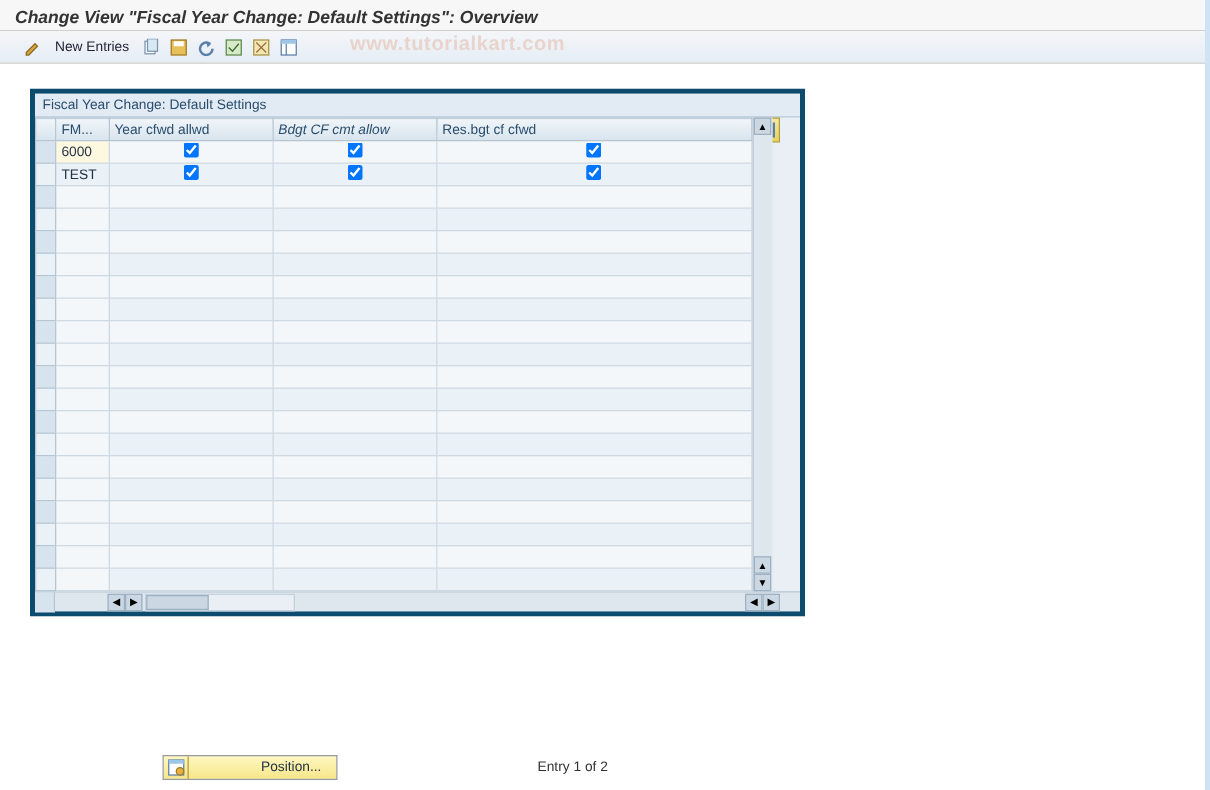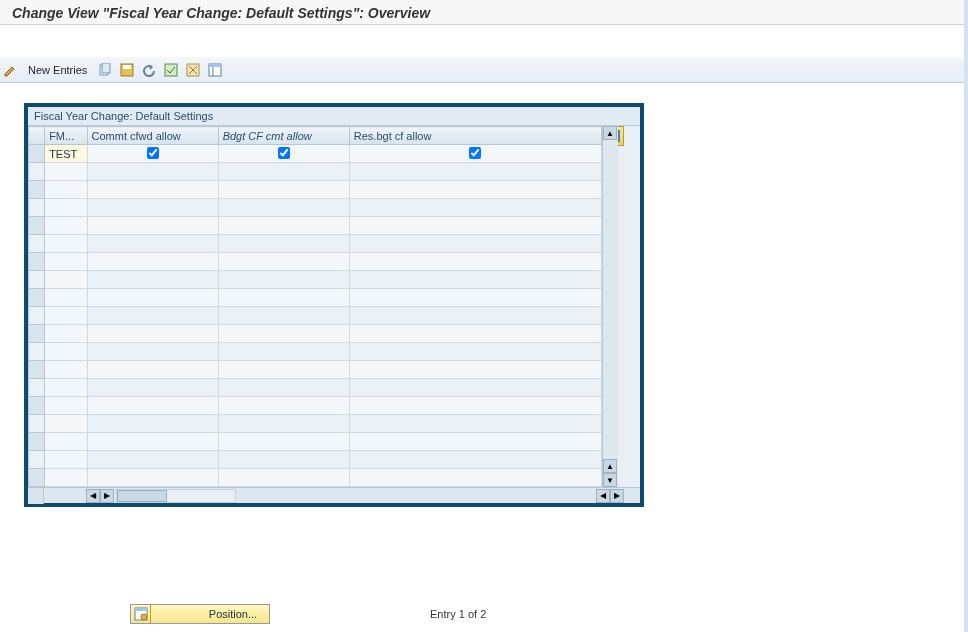--- a/index.html
+++ b/index.html
@@ -18,28 +18,27 @@
   .title-bar {
     padding: 5px 12px 3px 12px;
     font-style: italic;
     font-weight: bold;
     font-size: 14px;
     color: #333;
     border-bottom: 1px solid #d0d0d0;
     background: #f7f7f7;
   }
   .toolbar {
-    padding: 3px 0;
+    padding: 3px 16px;
     border-bottom: 1px solid #ccc;
     background: linear-gradient(#f4f6f9,#e5edf5);
     display: flex;
     align-items: center;
     height: 26px;
     position: relative;
-    margin-top: 32px;
   }
   .toolbar .tb-btn {
     width: 20px; height: 18px;
     display: inline-flex;
     align-items: center;
     justify-content: center;
     margin-right: 2px;
     cursor: pointer;
   }
   .toolbar .new-entries {
@@ -258,37 +257,45 @@
         <line x1="11" y1="3" x2="3" y2="11" stroke="#a07030"></line>
       </svg>
   </span>
   <span class="tb-btn">
     <svg width="14" height="14">
         <rect x="1" y="1" width="12" height="12" fill="#fff" stroke="#5b7fa8"></rect>
         <rect x="1" y="1" width="12" height="3" fill="#9dc6e8"></rect>
         <line x1="5" y1="4" x2="5" y2="13" stroke="#5b7fa8"></line>
       </svg>
   </span>
+  <span class="watermark">www.tutorialkart.com</span>
 </div>
 
 <div class="content">
   <div class="panel">
     <div class="panel-title">Fiscal Year Change: Default Settings</div>
     <div class="grid-wrap">
       <table class="grid">
         <thead>
           <tr>
             <th class="col-sel"></th>
             <th class="col-fm">FM...</th>
-            <th class="col-c1">Commt cfwd allow</th>
+            <th class="col-c1">Year cfwd allwd</th>
             <th class="col-c2">Bdgt CF cmt allow</th>
-            <th class="col-c3">Res.bgt cf allow</th>
+            <th class="col-c3">Res.bgt cf cfwd</th>
           </tr>
         </thead>
         <tbody id="grid-body">
+            <tr>
+              <td class="sel-cell"></td>
+              <td class="fm-cell">6000</td>
+              <td><input type="checkbox" checked="" style=""></td>
+              <td><input type="checkbox" checked="" style=""></td>
+              <td><input type="checkbox" checked="" style=""></td>
+            </tr>
             <tr>
               <td class="sel-cell"></td>
               <td class="fm-cell">TEST</td>
               <td><input type="checkbox" checked="" style=""></td>
               <td><input type="checkbox" checked="" style=""></td>
               <td><input type="checkbox" checked="" style=""></td>
             </tr>
             <tr>
               <td class="sel-cell"></td>
               <td class="fm-cell empty"></td>

